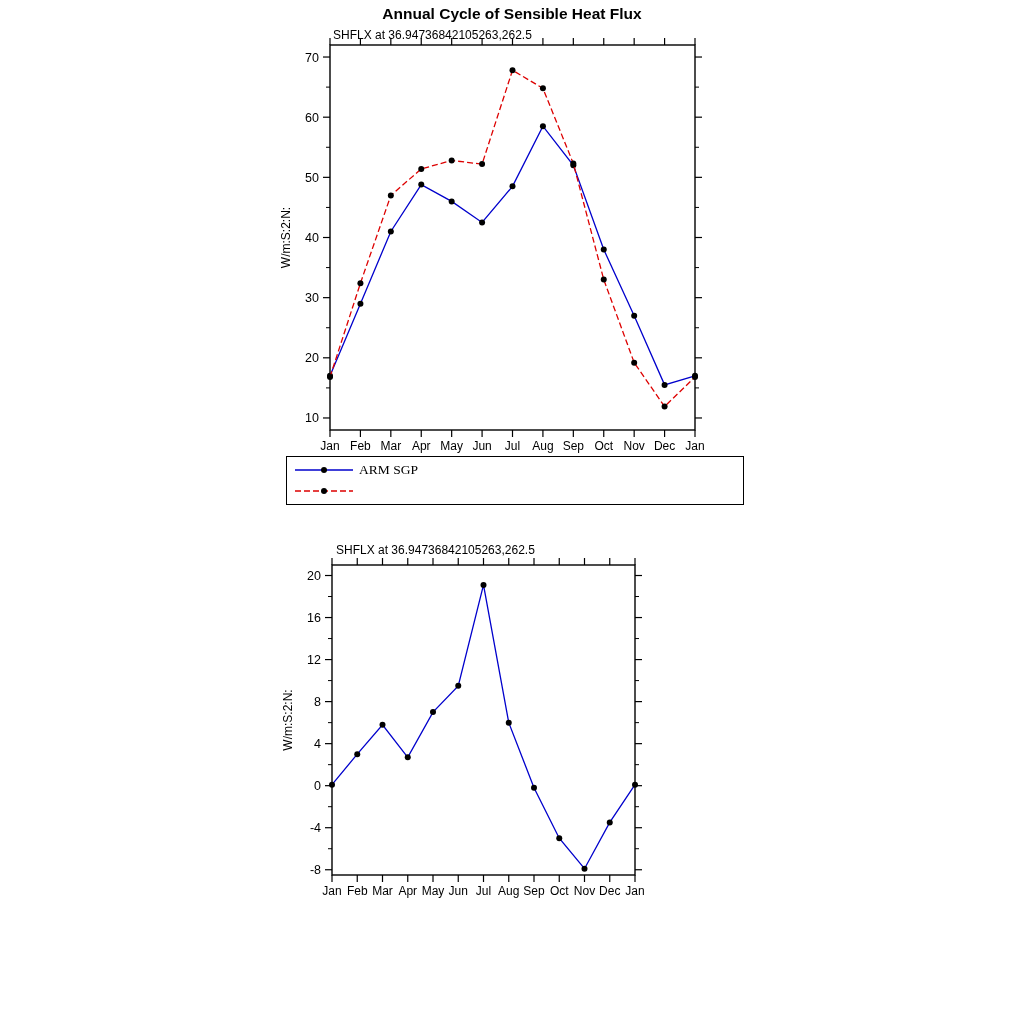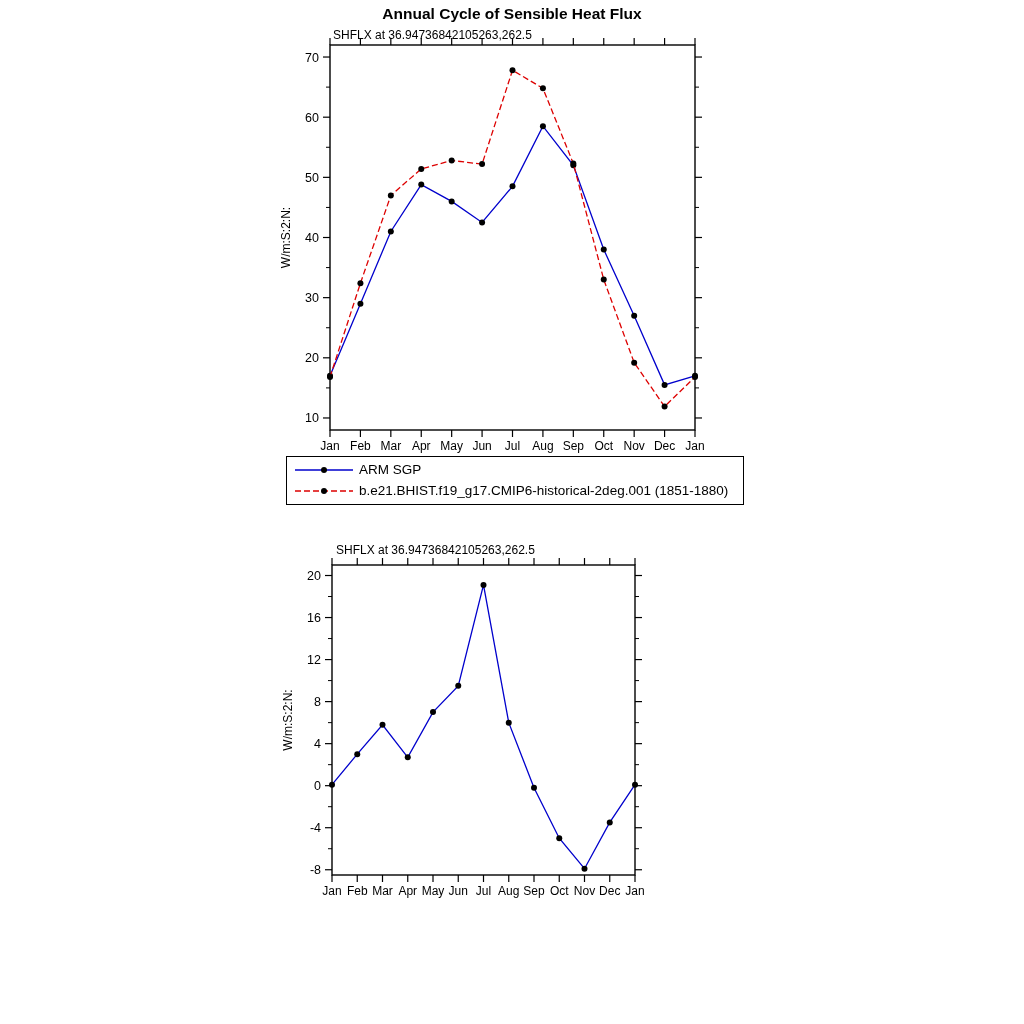--- a/index.html
+++ b/index.html
@@ -46,20 +46,21 @@
   .legend-row {
     display: flex;
     align-items: center;
     height: 21px;
     white-space: nowrap;
   }
   .legend-row svg { flex: 0 0 auto; }
   .legend-label {
     font-size: 13.5px;
     margin-left: 4px;
+    font-family: Liberation Serif, serif;
   }
 </style>
 </head>
 <body>
 
 <div class="page">
 
   <div class="title title-top">Annual Cycle of Sensible Heat Flux</div>
 
   <div class="subtitle subtitle-top">SHFLX at 36.94736842105263,262.5</div>
@@ -175,21 +176,20 @@
           <line x1="2" y1="7" x2="60" y2="7" stroke="#0000cc" stroke-width="1.3"></line>
           <circle cx="31" cy="7" r="3" fill="#000000"></circle>
         </svg>
         <span class="legend-label">ARM SGP</span>
       </div>
       <div class="legend-row">
         <svg width="62" height="14">
           <line x1="2" y1="7" x2="60" y2="7" stroke="#dd0000" stroke-width="1.3" stroke-dasharray="6 3"></line>
           <circle cx="31" cy="7" r="3" fill="#000000"></circle>
         </svg>
-        <span class="legend-label">b.e21.BHIST.f19_g17.CMIP6-historical-2deg.001 (1851-1880)</span>
       </div>
     </div>
 
 
   <div class="subtitle subtitle-bottom">SHFLX at 36.94736842105263,262.5</div>
 
   <svg id="svg-bottom" class="plot" width="440" height="350">
       <rect x="62" y="7" width="303" height="310" fill="none" stroke="#000" stroke-width="1.4"></rect>
       <line x1="62" y1="311.7457627118644" x2="55" y2="311.7457627118644" stroke="#000" stroke-width="1.2"></line>
       <line x1="365" y1="311.7457627118644" x2="372" y2="311.7457627118644" stroke="#000" stroke-width="1.2"></line>

